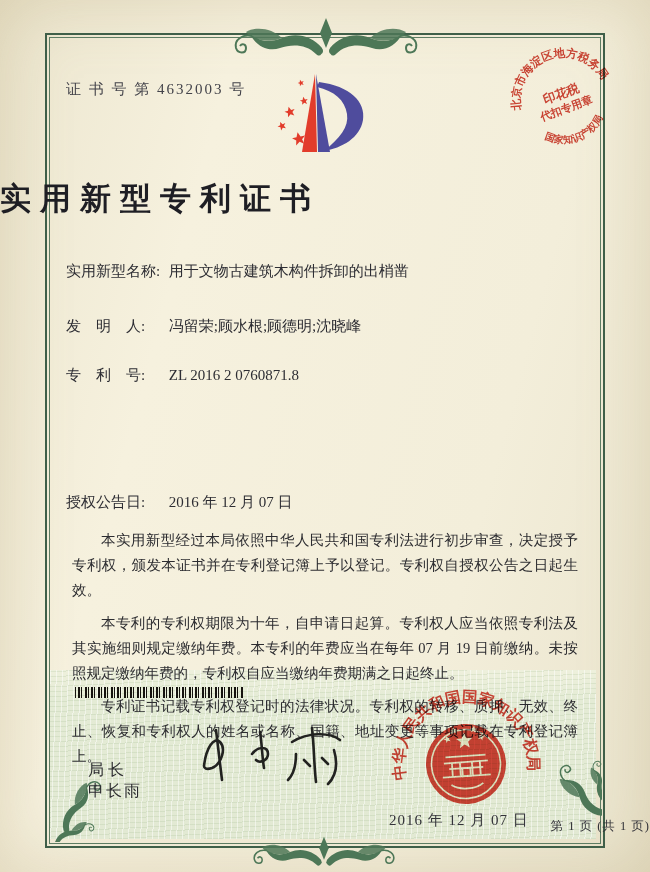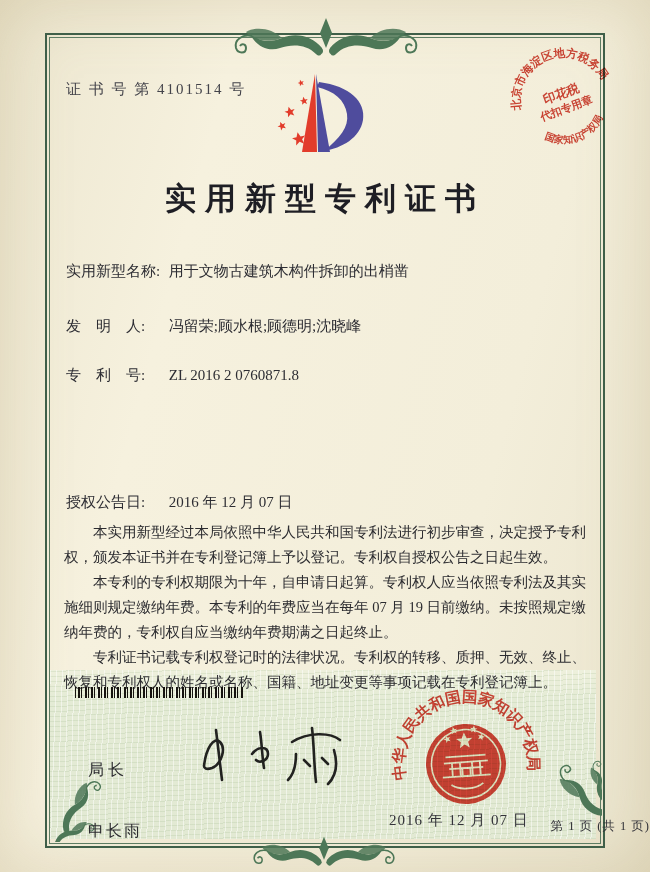--- a/index.html
+++ b/index.html
@@ -12,30 +12,30 @@
   .frame{position:absolute;left:45px;top:33px;width:556px;height:811px;border:2px solid #3f5f49;}
   .frame::after{content:"";position:absolute;inset:2px;border:1px solid #5d7c63;}
   .band{
     position:absolute;left:50px;top:670px;width:546px;height:169px;
     background:
       repeating-linear-gradient(92deg,rgba(255,255,255,.5) 0 1px,rgba(0,0,0,0) 1px 6px),
       repeating-linear-gradient(-3deg,rgba(134,168,118,.16) 0 1px,rgba(0,0,0,0) 1px 5px),
       linear-gradient(#eef0dc,#e4ebd5 30px,#e2e9d3);
   }
   .cert-no{position:absolute;left:66px;top:80px;font-size:15px;letter-spacing:2px;color:#43434a;}
-  .title{position:absolute;left:0;right:0;top:178px;text-align:center;font-size:31px;font-weight:bold;letter-spacing:9px;color:#1e1e24;}
+  .title{position:absolute;left:0;right:0;top:178px;font-size:31px;font-weight:bold;letter-spacing:9px;color:#1e1e24;}
   .field{position:absolute;left:66px;font-size:15px;color:#2d2d33;white-space:nowrap;margin-top:8px;}
   .field .lab{display:inline-block;min-width:99px;white-space:pre;}
   .field .val{white-space:pre;}
   .paras{position:absolute;left:64px;top:520px;width:522px;font-size:14.5px;line-height:25px;color:#2c2c30;text-align:justify;}
-  .paras p{margin:0;text-indent:2em;}
+  .paras p{margin:8px;text-indent:2em;}
   .barcode{position:absolute;left:75px;top:687px;width:168px;height:11px;
     background:repeating-linear-gradient(90deg,#16130f 0 1px,rgba(0,0,0,0) 1px 3px,#16130f 3px 5px,rgba(0,0,0,0) 5px 6px,#16130f 6px 7px,rgba(0,0,0,0) 7px 10px,#16130f 10px 12px,rgba(0,0,0,0) 12px 13px);}
   .official-title{position:absolute;left:88px;top:748px;font-size:16px;letter-spacing:4px;color:#2b2b2f;margin-top:12px;}
-  .official-name{position:absolute;left:88px;top:781px;font-size:16px;letter-spacing:2px;color:#2b2b2f;margin-top:40px;}
+  .official-name{position:absolute;left:88px;top:781px;font-size:16px;letter-spacing:2px;color:#2b2b2f;}
   .signature{position:absolute;left:196px;top:720px;width:170px;height:88px;}
   .stamp{mix-blend-mode:multiply;opacity:.93;}
   .tax-stamp{position:absolute;left:504px;top:41px;width:119px;height:119px;transform:rotate(-20deg);}
   .cnipa-stamp{position:absolute;left:386px;top:684px;width:160px;height:160px;transform:rotate(-4deg);}
   .issue-date{position:absolute;left:389px;top:811px;font-size:15px;letter-spacing:1px;color:#34343a;z-index:4;}
   .footer{position:absolute;left:0;right:0;top:818px;text-align:right;font-size:12.5px;letter-spacing:1px;color:#34343a;}
   .logo{position:absolute;left:252px;top:70px;width:125px;height:88px;}
   .orn{position:absolute;color:#4d7757;}
   .orn-top{left:226px;top:12px;width:200px;height:44px;}
   .orn-bottom{left:234px;top:832px;width:180px;height:34px;}
@@ -74,21 +74,21 @@
   </svg>
   <svg class="orn orn-bl" viewBox="0 0 100 100" fill="#4d7757">
     <use href="#flourish" transform="translate(10,78) rotate(-52) scale(.85)"></use>
     <use href="#flourish" transform="translate(6,92) rotate(-20) scale(.6)"></use>
   </svg>
   <svg class="orn orn-br" viewBox="0 0 100 100" fill="#4d7757">
     <use href="#flourish" transform="translate(92,82) rotate(232) scale(.9)"></use>
     <use href="#flourish" transform="translate(96,60) rotate(260) scale(.6)"></use>
   </svg>
 
-  <div class="cert-no">证 书 号 第 4101514 号</div>
+  <div class="cert-no">证 书 号 第 4632003 号</div>
 
   <svg class="logo" viewBox="0 0 125 88">
     <path d="M63,4 L50,82 L65,82 Z" fill="#e23c2b"></path>
     <path d="M64,4 L66,82 L78,82 Z" fill="#4f4c9d"></path>
     <path d="M67,12 C98,16 114,32 111,50 C108,68 90,78 72,81 C88,68 97,57 95,44 C93,30 82,21 65,17 Z" fill="#4f4c9d"></path>
     <g fill="#e23c2b">
       <use href="#star10" transform="translate(49,13) scale(.33) rotate(-18)"></use>
       <use href="#star10" transform="translate(52,31) scale(.42) rotate(-10)"></use>
       <use href="#star10" transform="translate(38,42) scale(.55) rotate(-15)"></use>
       <use href="#star10" transform="translate(30,56) scale(.45) rotate(-25)"></use>

